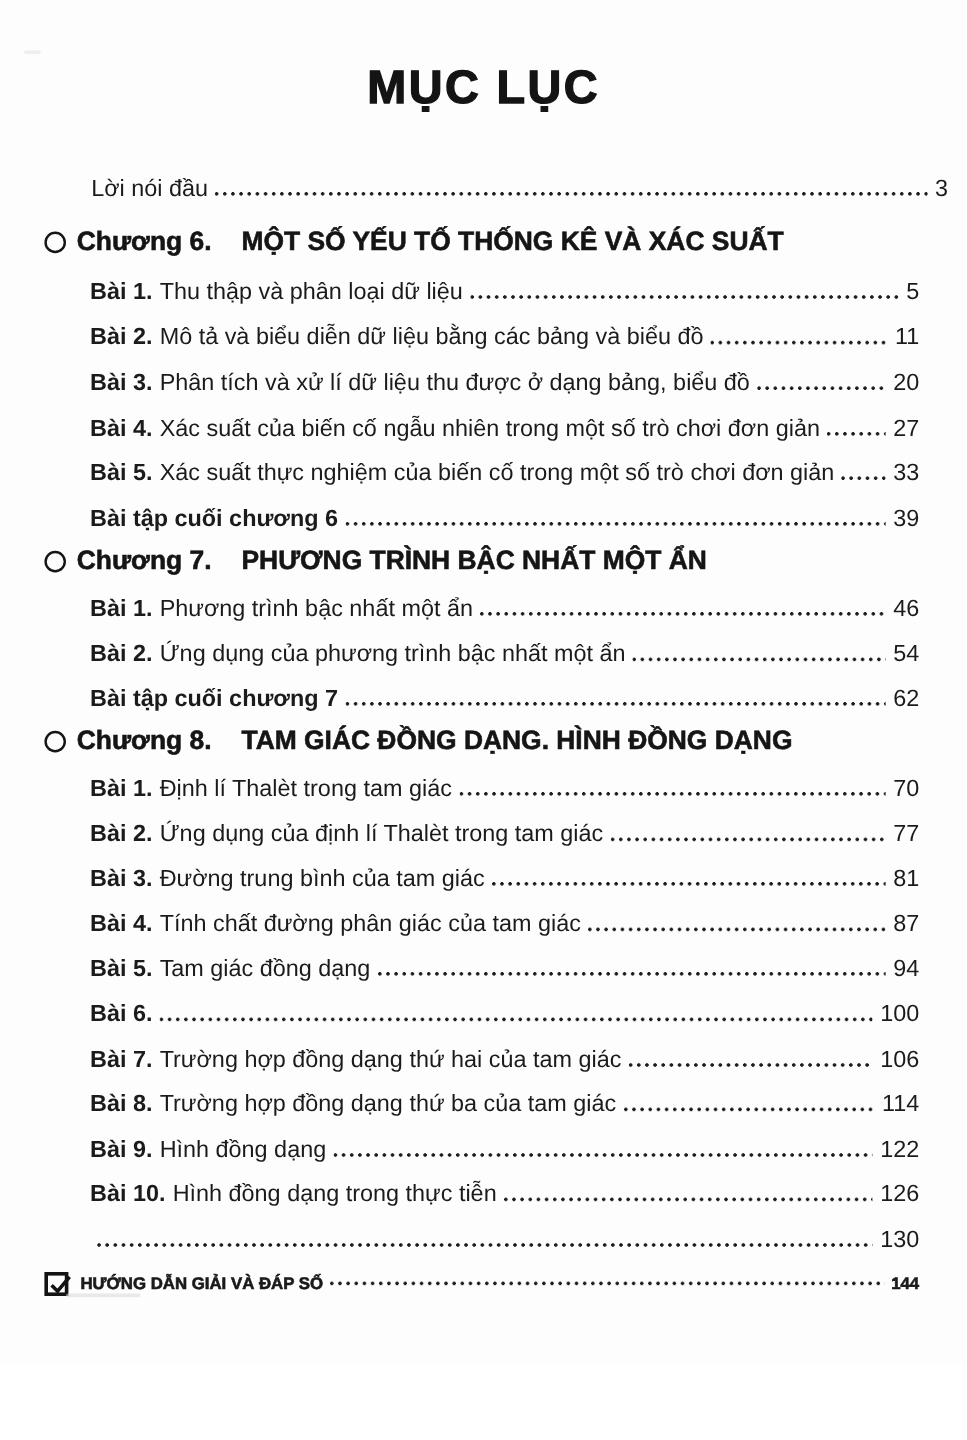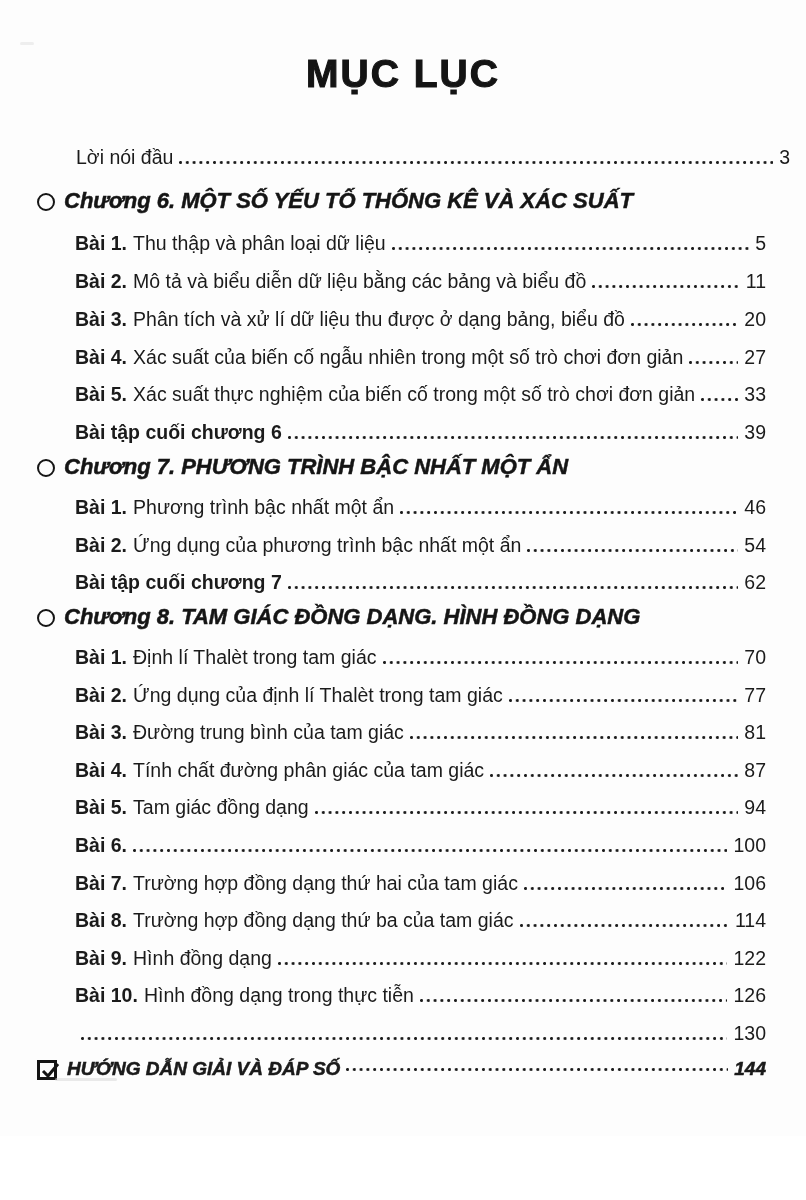--- a/index.html
+++ b/index.html
@@ -33,39 +33,39 @@
   .leader{
     flex:1 1 auto;min-width:8px;height:3px;margin:0 6px;
     background-image:radial-gradient(circle at 1.5px 1.5px,#1c1c1c 1.25px,rgba(0,0,0,0) 1.65px);
     background-size:6.8px 3px;
     background-repeat:repeat-x;
     background-position:left bottom;
   }
   .pagenum{flex:0 0 auto;}
   .indent-preface{padding-left:52px;margin-left:24px;}
   .indent-entry{padding-left:75px;}
-  .indent-chapter{padding-left:37px;font-style:italic;}
+  .indent-chapter{padding-left:37px;}
   .chapter{
     font-weight:bold;font-size:22px;
     -webkit-text-stroke:0.5px #151515;
     color:#151515;
     align-items:center;
   }
-  .chapter .title{margin-left:6px;text-align:right;}
+  .chapter .title{margin-left:25px;text-align:right;}
   .bullet-circle{
     display:inline-block;flex:0 0 auto;
     width:14px;height:14px;
     border:2.6px solid #151515;border-radius:50%;
     margin-right:9px;
     transform:translateY(1px);
     -webkit-text-stroke:0;
   }
   .bold-row .label{font-weight:bold;}
   .answers{
-    font-weight:bold;font-size:19px;
+    font-weight:bold;font-size:14px;
     -webkit-text-stroke:0.5px #141414;
     align-items:center;
   }
   .answers .pagenum{font-weight:bold;}
   .checkbox{
     display:inline-block;flex:0 0 auto;
     width:14px;height:14px;
     border:3px solid #141414;
     margin-right:10px;
     transform:translateY(1px);

